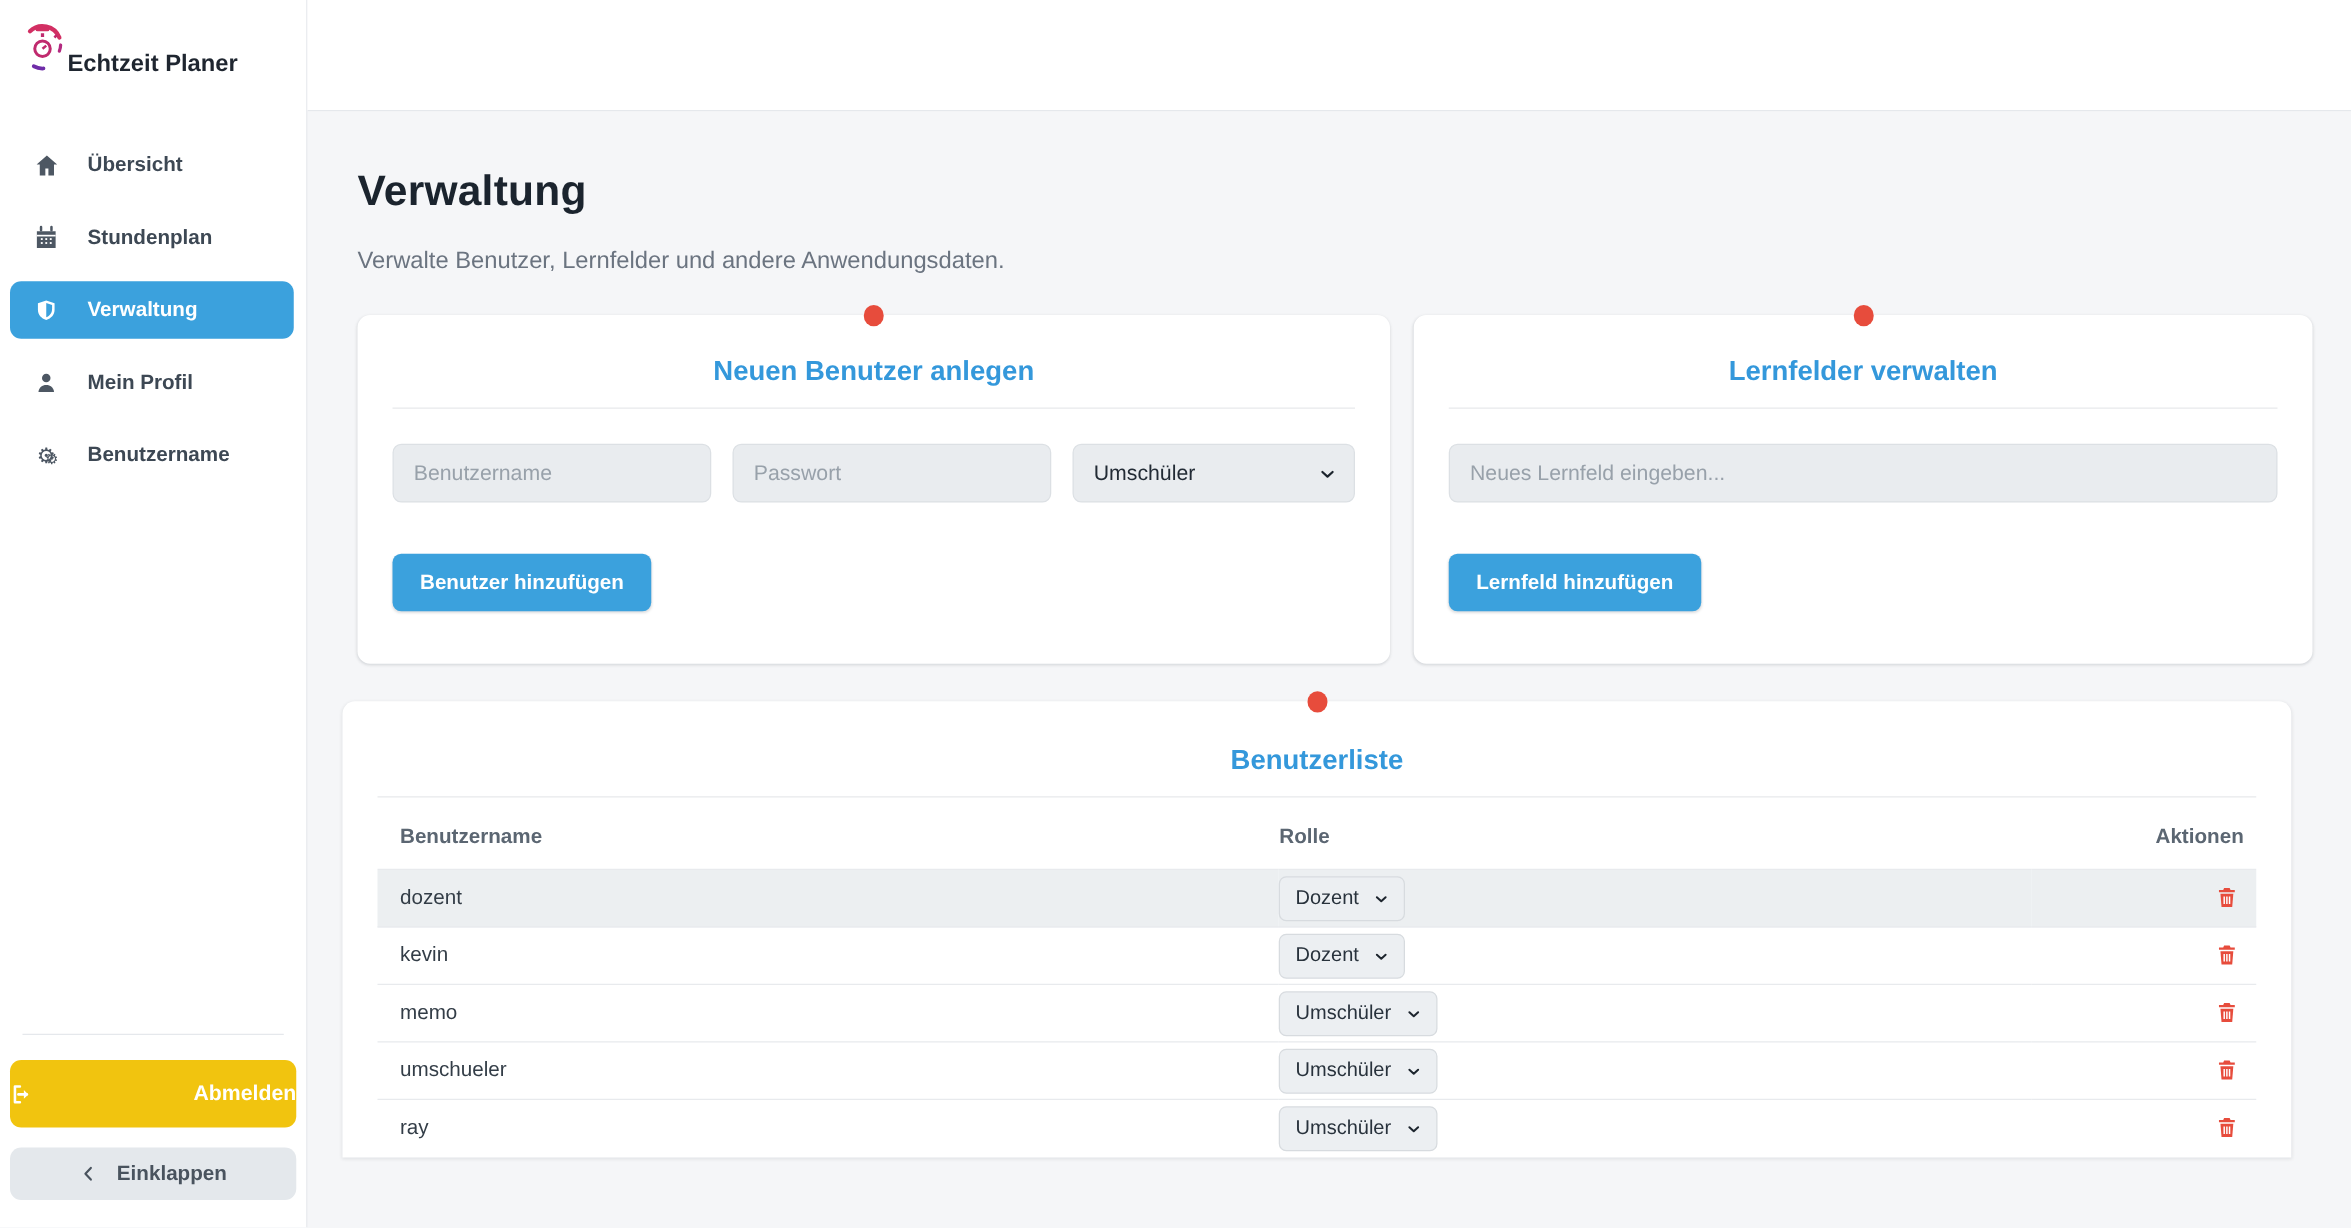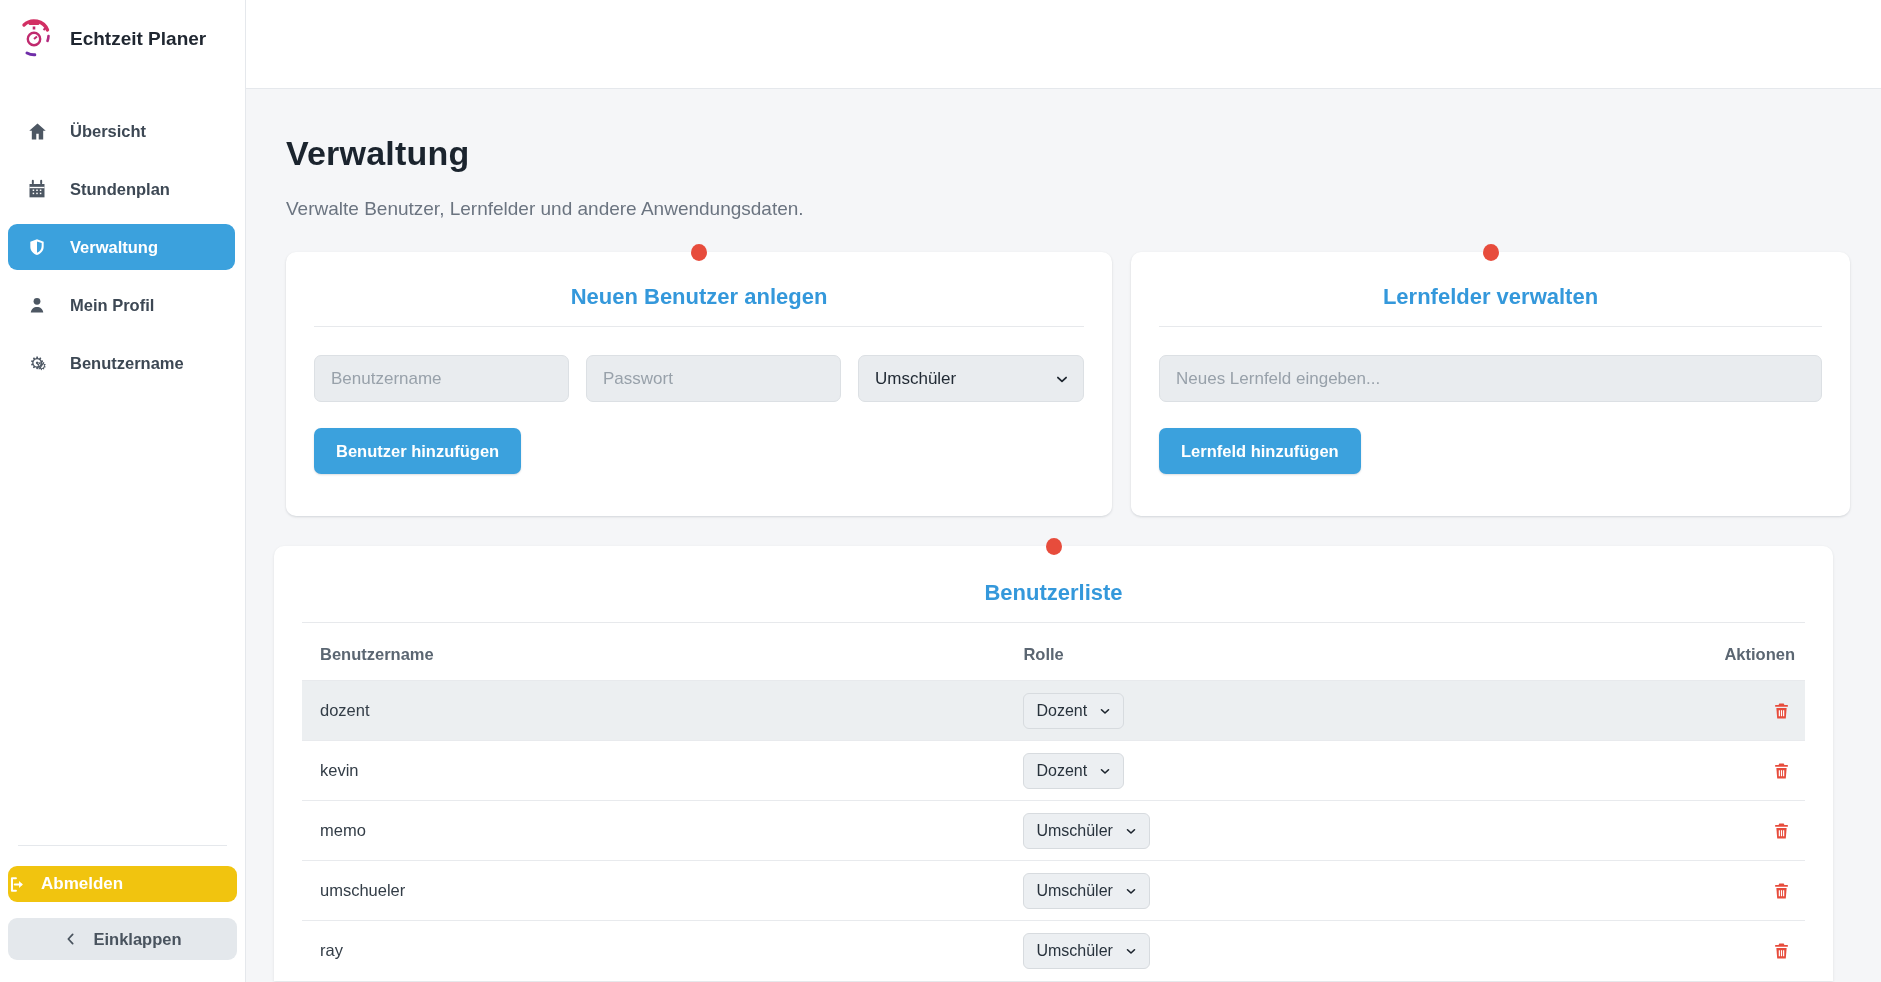--- a/index.html
+++ b/index.html
@@ -10,34 +10,34 @@
     --bg:#f5f6f8;
     --border:#e5e8ec;
   }
   *{box-sizing:border-box;margin:0;padding:0;font-family:"Liberation Sans","DejaVu Sans",sans-serif;}
   html,body{width:1881px;height:982px;overflow:hidden;background:var(--bg);}
   .app{display:flex;width:100%;height:100%;}
 
   
   .sidebar{width:246px;min-width:246px;background:#fff;border-right:1px solid var(--border);
            display:flex;flex-direction:column;height:100%;}
-  .logo-row{display:flex;align-items:center;gap:16px;padding:16px 12px 12px 14px;margin-bottom:34px;}
+  .logo-row{display:flex;align-items:flex-end;padding:16px 12px 12px 14px;margin-bottom:34px;}
   .logo-row .app-title{font-size:19px;font-weight:700;color:#1f2630;}
   .nav{display:flex;flex-direction:column;}
   .nav-item{display:flex;align-items:center;gap:22px;height:46px;margin:0 10px 12px 8px;
             padding-left:18px;border-radius:9px;cursor:pointer;font-size:16.5px;font-weight:600;color:#3d4854;}
   .nav-item .nav-ic{width:22px;height:22px;display:inline-flex;align-items:center;justify-content:center;color:#4d5763;}
   .nav-item.active{background:var(--accent);color:#fff;}
   .nav-item.active .nav-ic{color:#fff;}
   .gears{font-size:17px;line-height:1;position:relative;color:#4d5763;}
   .gears .g2{font-size:12px;position:absolute;left:10px;top:8px;}
   .sidebar-spacer{flex:1;}
   .sidebar-bottom{padding:0 8px 22px;}
   .sidebar-divider{border-top:1px solid var(--border);margin:0 10px 20px;}
-  .btn-logout{display:flex;align-items:center;justify-content:flex-start;gap:14px;width:100%;height:36px;
+  .btn-logout{display:flex;align-items:center;justify-content:space-between;gap:14px;width:100%;height:54px;
               background:var(--warning);border:none;border-radius:9px;color:#fff;font-size:17px;font-weight:700;cursor:pointer;}
   .btn-collapse{display:flex;align-items:center;justify-content:center;gap:14px;width:100%;height:42px;margin-top:16px;
               background:#e4e8ec;border:none;border-radius:9px;color:#49535e;font-size:16.5px;font-weight:600;cursor:pointer;}
 
   
   .main{flex:1;display:flex;flex-direction:column;height:100%;}
   .topbar{height:89px;min-height:89px;background:#fff;border-bottom:1px solid var(--border);}
   .content{flex:1;padding:45px 31px 0 28px;overflow:hidden;}
   .page-header{margin-left:12px;}
   .page-title{font-size:34px;font-weight:800;color:#1b242e;letter-spacing:.2px;}
@@ -49,35 +49,35 @@
   .dot{position:absolute;top:-8px;left:50%;transform:translateX(-50%);width:16px;height:17px;border-radius:50%;background:var(--danger);}
   .card-title{text-align:center;font-size:22px;font-weight:700;color:var(--accent_heading);}
   .card-hr{border:none;border-top:1px solid #e7e9ec;margin:16px 0 28px;}
   .form-row{display:flex;gap:17px;}
   .tb-input{flex:1;height:47px;background:#e9ecef;border:1px solid #dce0e4;border-radius:7px;
             padding:0 16px;font-size:17px;color:#2a333d;outline:none;}
   .tb-input::placeholder{color:#98a1aa;}
   .select-box{width:226px;height:47px;background:#e9ecef;border:1px solid #dce0e4;border-radius:7px;
               display:flex;align-items:center;justify-content:space-between;padding:0 14px 0 16px;
               font-size:17px;color:#222b35;cursor:pointer;}
-  .btn-primary{margin-top:26px;height:46px;padding:0 22px;background:var(--accent);border:none;border-radius:7px;
+  .btn-primary{margin-top:41px;height:46px;padding:0 22px;background:var(--accent);border:none;border-radius:7px;
                color:#fff;font-size:16.5px;font-weight:700;cursor:pointer;box-shadow:0 1px 2px rgba(25,35,50,.15);}
 
   
   .list-card{position:relative;background:#fff;border-radius:10px 10px 0 0;margin:30px 17px 0 0;
              box-shadow:0 1px 3px rgba(25,35,50,.10);padding:34px 28px 0;}
   .list-card .card-hr{margin:16px 0 0;}
   table{width:100%;border-collapse:collapse;}
   col.c-user{width:48%;} col.c-role{width:40%;} col.c-actions{width:12%;}
   thead th{font-size:16.5px;font-weight:600;color:#5b6672;text-align:left;padding:22px 0 16px;}
   thead th:first-child{padding-left:18px;}
   thead th.th-actions{text-align:right;padding-right:10px;}
   tbody tr{border-top:1px solid #e8eaed;}
   tbody tr.highlight{background:#eceff1;}
-  td{height:60px;font-size:16.5px;color:#333d47;vertical-align:middle;}
+  td{height:46px;font-size:16.5px;color:#333d47;vertical-align:middle;}
   td.td-user{padding-left:18px;}
   td.td-actions{text-align:right;padding-right:10px;}
   .role-pill{display:inline-flex;align-items:center;gap:12px;background:#eceff2;border:1px solid #d7dbdf;
              border-radius:6px;padding:8px 12px;font-size:16px;color:#28323c;cursor:pointer;}
   .trash-btn{background:none;border:none;cursor:pointer;padding:4px;line-height:0;}
   .chev{display:inline-block;}
 </style>
 </head>
 <body>
 

